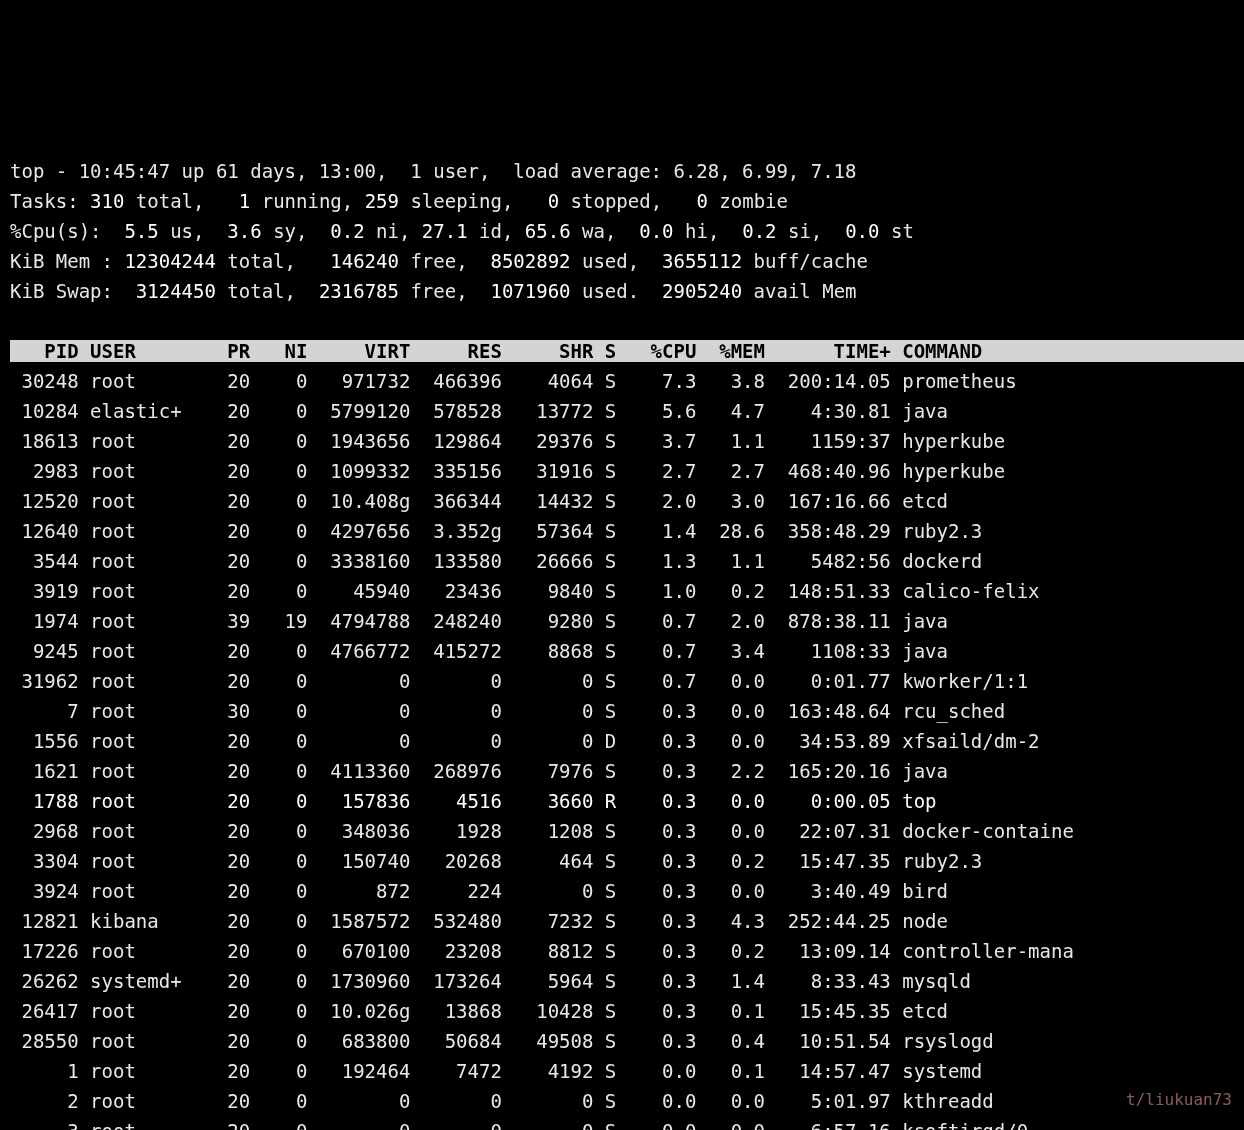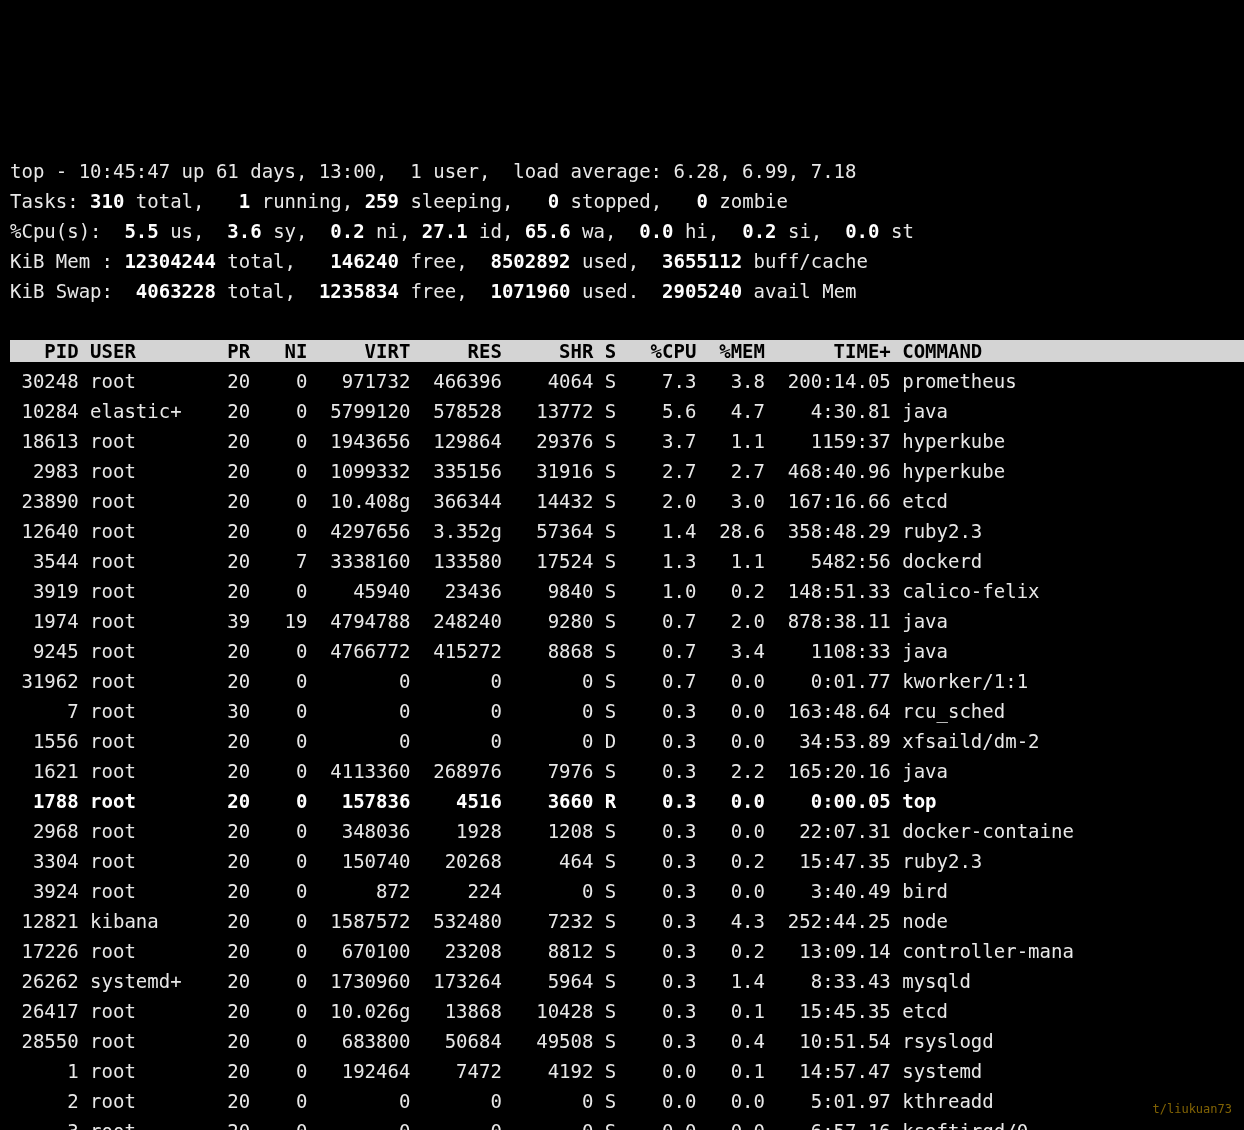--- a/index.html
+++ b/index.html
@@ -8,57 +8,57 @@
     background: #000;
     color: #e8e8e8;
     font-family: "DejaVu Sans Mono", "Menlo", "Consolas", monospace;
     font-size: 19px;
     line-height: 30px;
     width: 1244px;
     height: 1130px;
     overflow: hidden;
     white-space: pre;
   }
-  .bold { font-weight: bold; color: #ffffff; }
+  .bold { font-weight: normal; color: #ffffff; }
   .hdr-row {
     background: #d4d4d4;
     color: #000;
     font-weight: bold;
   }
   .watermark {
     position: absolute;
     right: 12px;
-    bottom: 6px;
-    color: #eab308;
-    font-size: 12px;
+    bottom: 15px;
+    color: #fca5a5;
+    font-size: 16px;
     opacity: 0.55;
     font-family: inherit;
     pointer-events: none;
   }
   #content { padding: 6px 10px 0 10px; }
 </style>
 </head>
 <body>
 
 
 
 <div id="content"><span>top - 10:45:47 up 61 days, 13:00,  1 user,  load average: 6.28, 6.99, 7.18</span>
 <span>Tasks: </span><span class="bold">310</span> total,   <span class="bold">1</span> running, <span class="bold">259</span> sleeping,   <span class="bold">0</span> stopped,   <span class="bold">0</span> zombie
 <span>%Cpu(s):  </span><span class="bold">5.5</span> us,  <span class="bold">3.6</span> sy,  <span class="bold">0.2</span> ni, <span class="bold">27.1</span> id, <span class="bold">65.6</span> wa,  <span class="bold">0.0</span> hi,  <span class="bold">0.2</span> si,  <span class="bold">0.0</span> st
 <span>KiB Mem : </span><span class="bold">12304244</span> total,   <span class="bold">146240</span> free,  <span class="bold">8502892</span> used,  <span class="bold">3655112</span> buff/cache
-<span>KiB Swap:  </span><span class="bold">4063228</span> total,  <span class="bold">1235834</span> free,  <span class="bold">1071960</span> used.  <span class="bold">2905240</span> avail Mem
+<span>KiB Swap:  </span><span class="bold">3124450</span> total,  <span class="bold">2316785</span> free,  <span class="bold">1071960</span> used.  <span class="bold">2905240</span> avail Mem
 
 <span class="hdr-row">   PID USER        PR   NI     VIRT     RES     SHR S   %CPU  %MEM      TIME+ COMMAND                                           </span>
 <span> 30248 root        20    0   971732  466396    4064 S    7.3   3.8  200:14.05 prometheus          </span>
 <span> 10284 elastic+    20    0  5799120  578528   13772 S    5.6   4.7    4:30.81 java                </span>
 <span> 18613 root        20    0  1943656  129864   29376 S    3.7   1.1    1159:37 hyperkube           </span>
 <span>  2983 root        20    0  1099332  335156   31916 S    2.7   2.7  468:40.96 hyperkube           </span>
-<span> 23890 root        20    0  10.408g  366344   14432 S    2.0   3.0  167:16.66 etcd                </span>
+<span> 12520 root        20    0  10.408g  366344   14432 S    2.0   3.0  167:16.66 etcd                </span>
 <span> 12640 root        20    0  4297656  3.352g   57364 S    1.4  28.6  358:48.29 ruby2.3             </span>
-<span>  3544 root        20    7  3338160  133580   17524 S    1.3   1.1    5482:56 dockerd             </span>
+<span>  3544 root        20    0  3338160  133580   26666 S    1.3   1.1    5482:56 dockerd             </span>
 <span>  3919 root        20    0    45940   23436    9840 S    1.0   0.2  148:51.33 calico-felix        </span>
 <span>  1974 root        39   19  4794788  248240    9280 S    0.7   2.0  878:38.11 java                </span>
 <span>  9245 root        20    0  4766772  415272    8868 S    0.7   3.4    1108:33 java                </span>
 <span> 31962 root        20    0        0       0       0 S    0.7   0.0    0:01.77 kworker/1:1         </span>
 <span>     7 root        30    0        0       0       0 S    0.3   0.0  163:48.64 rcu_sched           </span>
 <span>  1556 root        20    0        0       0       0 D    0.3   0.0   34:53.89 xfsaild/dm-2        </span>
 <span>  1621 root        20    0  4113360  268976    7976 S    0.3   2.2  165:20.16 java                </span>
 <span class="bold">  1788 root        20    0   157836    4516    3660 R    0.3   0.0    0:00.05 top                 </span>
 <span>  2968 root        20    0   348036    1928    1208 S    0.3   0.0   22:07.31 docker-containe     </span>
 <span>  3304 root        20    0   150740   20268     464 S    0.3   0.2   15:47.35 ruby2.3             </span>

